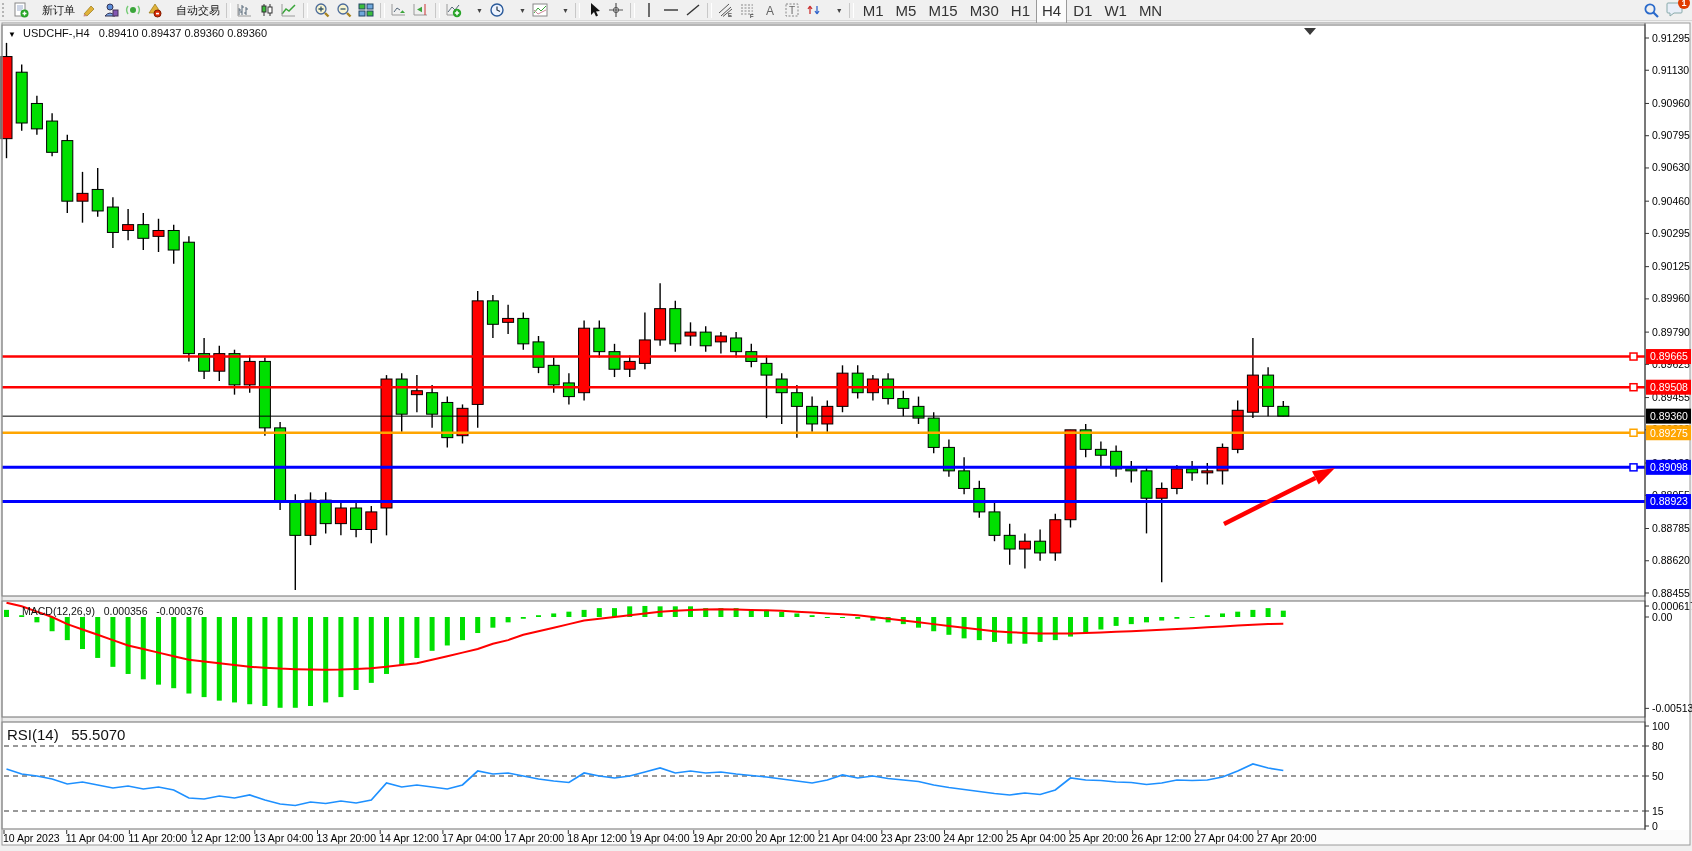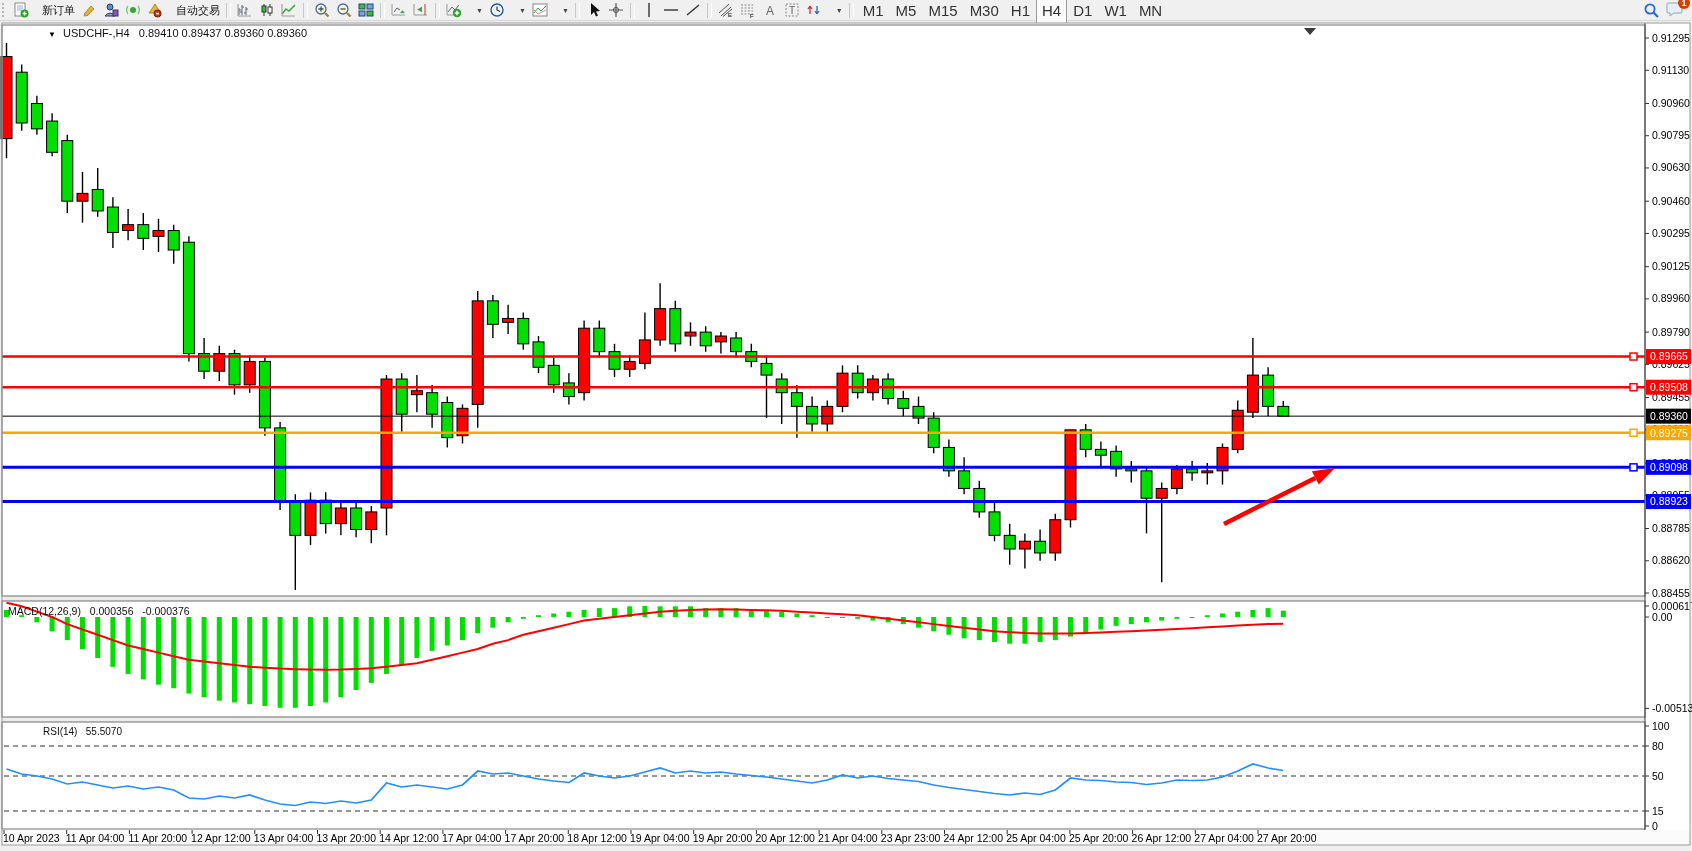--- a/index.html
+++ b/index.html
@@ -15,23 +15,23 @@
   .tf{padding:1px 6px;color:#333;font-size:15px;}
   .tf.active{background:#fbfbfb;border:1px solid #9a9a9a;padding:16px 5px;}
   .toolbar-right{margin-left:auto;display:flex;align-items:center;padding-right:8px;gap:6px;}
   .badge{position:absolute;top:-4px;right:-6px;background:#e03c00;color:#fff;border-radius:8px;
          font-size:9px;min-width:12px;height:12px;line-height:12px;text-align:center;font-weight:bold;}
   .chat-wrap{position:relative;}
   
   .chart-window{position:absolute;left:0;top:20px;width:1692px;height:831px;}
   #chart{position:absolute;left:0;top:0;}
   .overlay-label{position:absolute;font-size:11px;color:#111;white-space:nowrap;z-index:5;}
-  #symbol-title{left:8px;top:7px;margin-left:40px;}
-  #macd-title{left:8px;top:585px;font-size:10.5px;}
-  #rsi-title{left:7px;top:706px;font-size:10px;margin-left:36px;}
+  #symbol-title{left:8px;top:7px;}
+  #macd-title{left:22px;top:585px;font-size:10.5px;}
+  #rsi-title{left:7px;top:706px;font-size:15px;}
   .tri{display:inline-block;font-size:8px;margin-right:4px;color:#000;}
   svg text{font-family:"Liberation Sans",sans-serif;}
 </style>
 </head>
 <body>
 
 <div class="toolbar">
   <div class="grip"></div>
   <div class="tbtn">
     <svg width="16" height="16">

